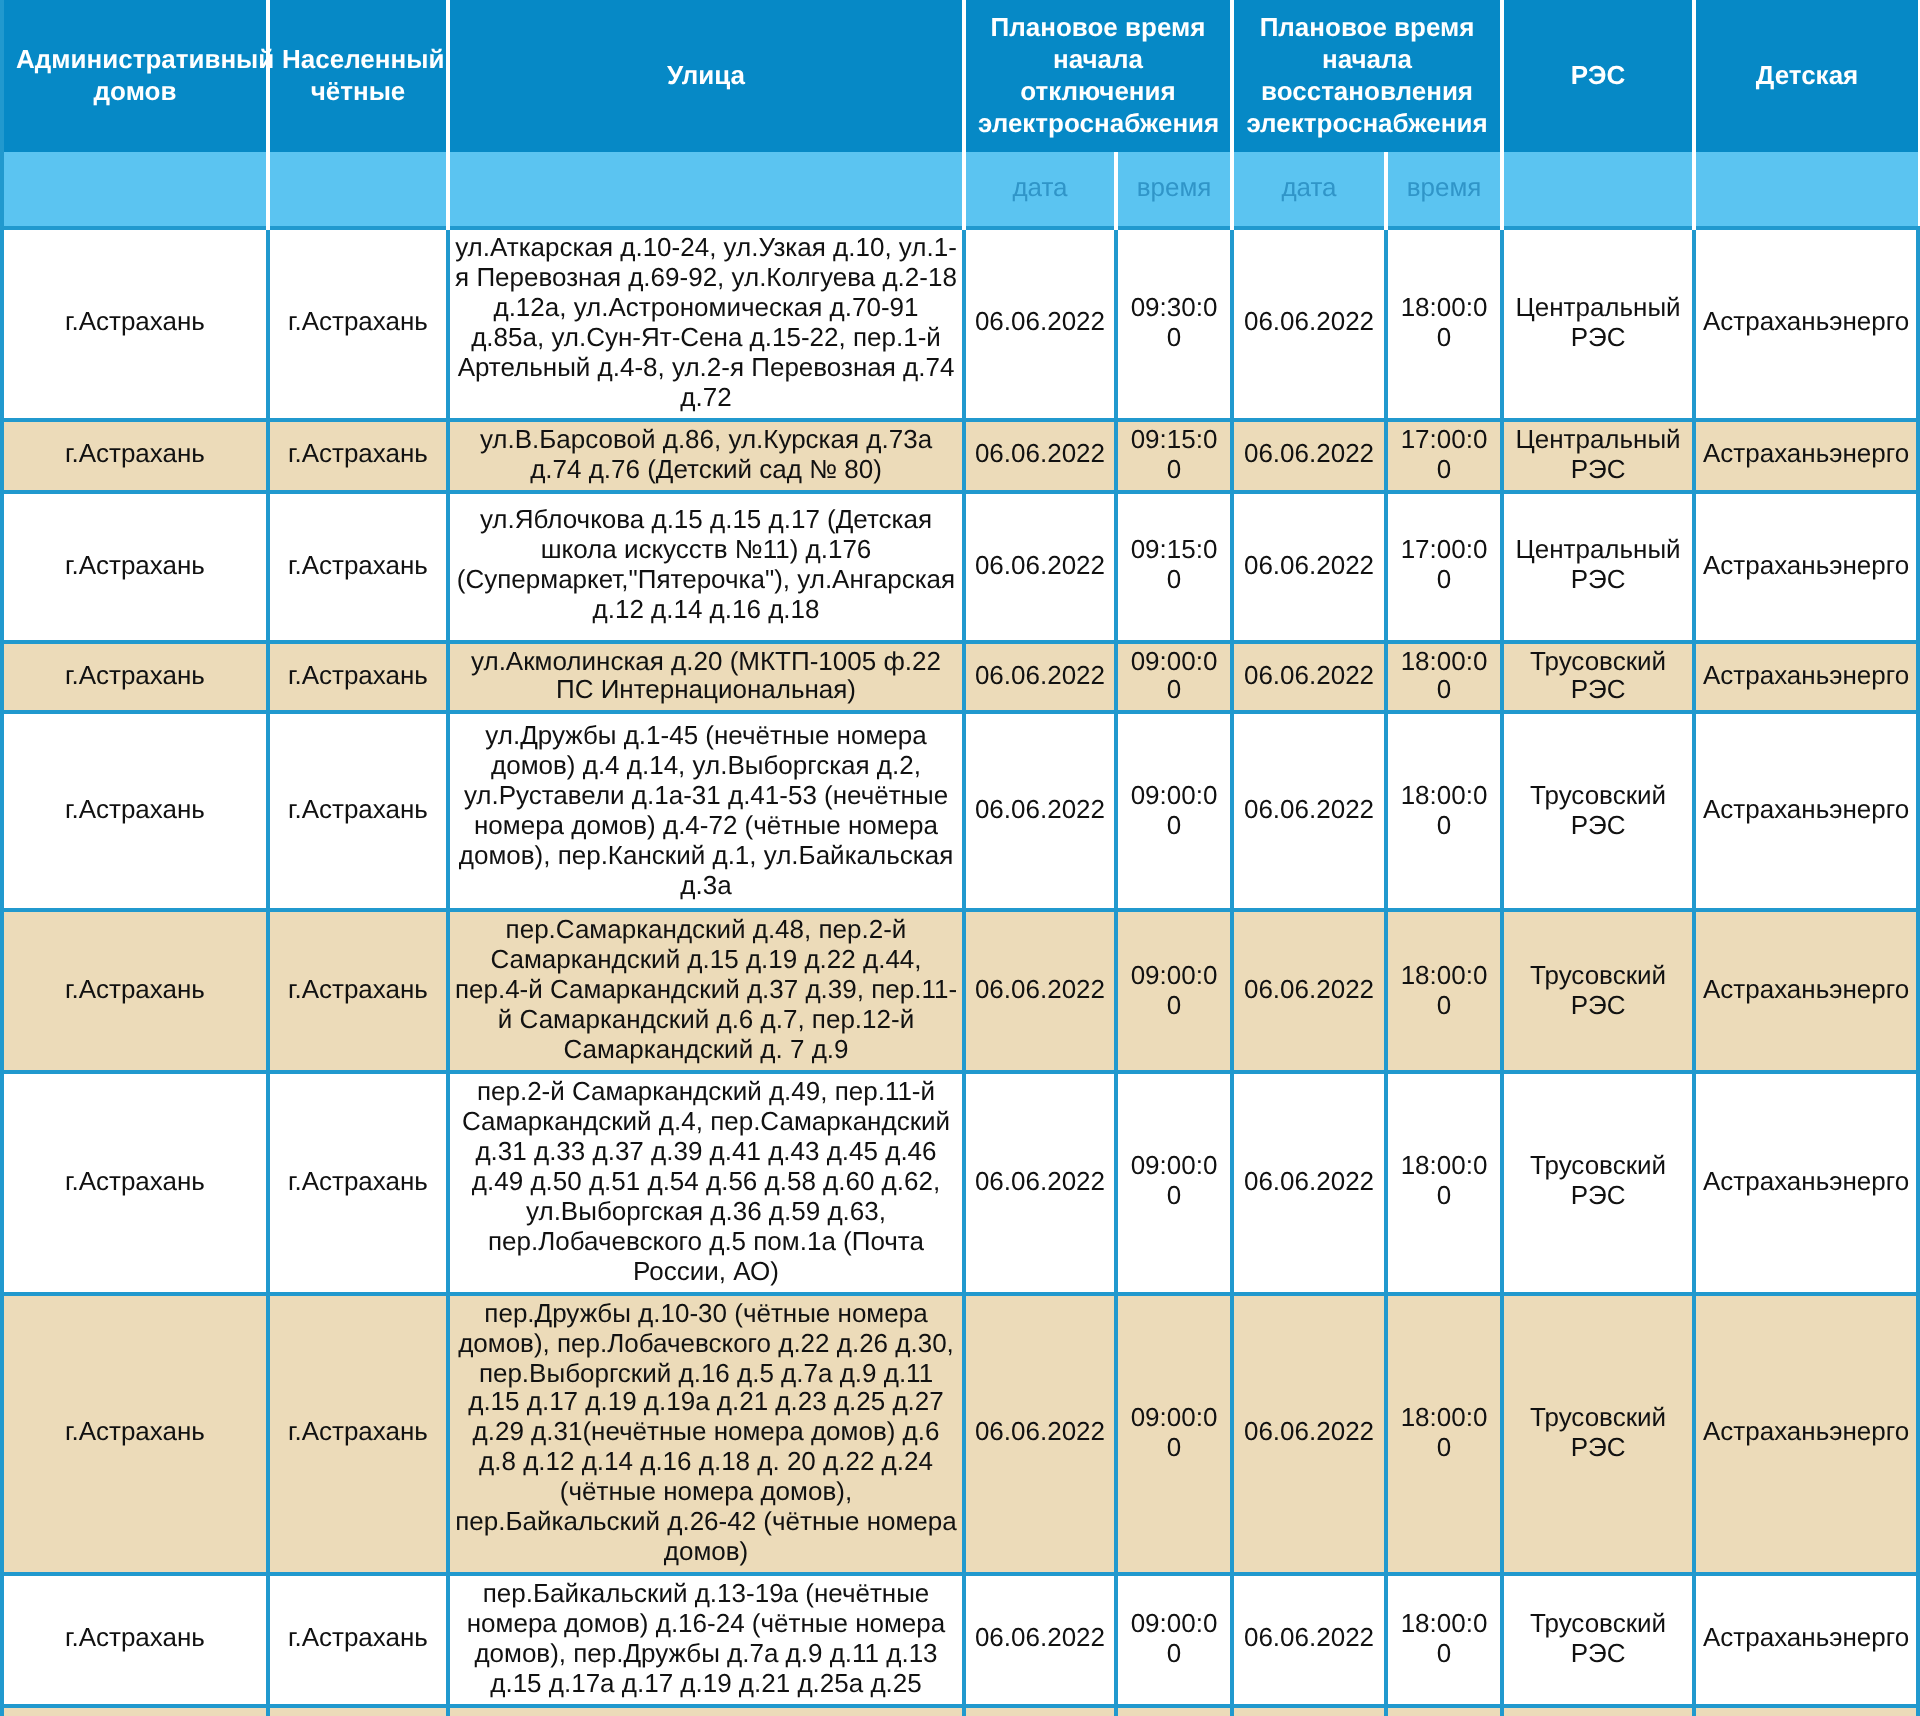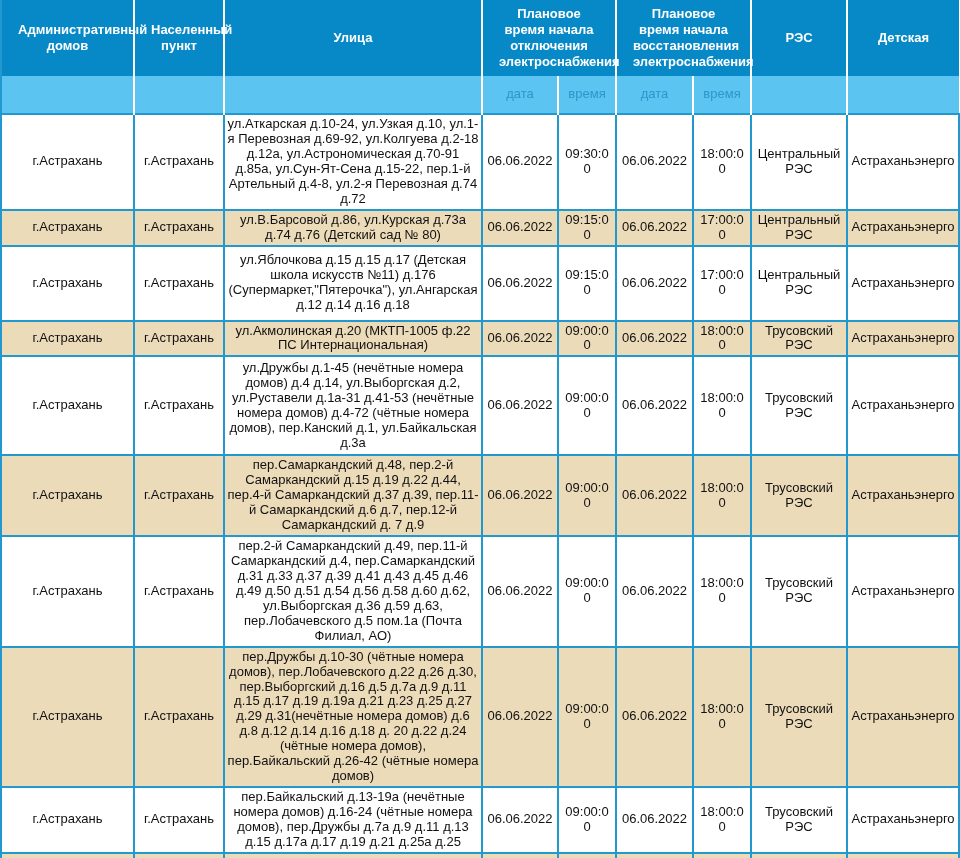--- a/index.html
+++ b/index.html
@@ -18,21 +18,21 @@
   }
   
   thead th {
     background: var(--header-bg, #0689C6);
     color: #ffffff;
     font-size: 13px;
     font-weight: bold;
     text-align: center;
     vertical-align: middle;
     line-height: 1.25;
-    padding: 2px 16px;
+    padding: 2px 6px;
     border-right: 2px solid #ffffff;
   }
   thead th:last-child { border-right: none; }
   thead tr.header-main { height: 76px; }
   thead tr.header-sub { height: 38px; margin-top: 44px; }
   thead tr.header-sub th {
     background: var(--subheader-bg, #5BC4F1);
     color: var(--subheader-text, #3095C8);
     font-weight: normal;
     font-size: 13px;
@@ -76,21 +76,21 @@
       <col style="width:76px">
       <col style="width:58px">
       <col style="width:77px">
       <col style="width:58px">
       <col style="width:96px">
       <col style="width:112px">
     </colgroup>
     <thead>
       <tr class="header-main">
         <th>Административный домов</th>
-        <th>Населенный пункт</th>
+        <th>Населенный чётные</th>
         <th>Улица</th>
         <th colspan="2">Плановое время начала отключения электроснабжения</th>
         <th colspan="2">Плановое время начала восстановления электроснабжения</th>
         <th>РЭС</th>
         <th>Детская</th>
       </tr>
       <tr class="header-sub">
         <th></th>
         <th></th>
         <th></th>
@@ -165,21 +165,21 @@
           <td>06.06.2022</td>
           <td>09:00:00</td>
           <td>06.06.2022</td>
           <td>18:00:00</td>
           <td>Трусовский РЭС</td>
           <td>Астраханьэнерго</td>
         </tr>
         <tr>
           <td>г.Астрахань</td>
           <td>г.Астрахань</td>
-          <td class="street">пер.2-й Самаркандский д.49, пер.11-й Самаркандский д.4, пер.Самаркандский д.31 д.33 д.37 д.39 д.41 д.43 д.45 д.46 д.49 д.50 д.51 д.54 д.56 д.58 д.60 д.62, ул.Выборгская д.36 д.59 д.63, пер.Лобачевского д.5 пом.1а (Почта Филиал, АО)</td>
+          <td class="street">пер.2-й Самаркандский д.49, пер.11-й Самаркандский д.4, пер.Самаркандский д.31 д.33 д.37 д.39 д.41 д.43 д.45 д.46 д.49 д.50 д.51 д.54 д.56 д.58 д.60 д.62, ул.Выборгская д.36 д.59 д.63, пер.Лобачевского д.5 пом.1а (Почта России, АО)</td>
           <td>06.06.2022</td>
           <td>09:00:00</td>
           <td>06.06.2022</td>
           <td>18:00:00</td>
           <td>Трусовский РЭС</td>
           <td>Астраханьэнерго</td>
         </tr>
         <tr>
           <td>г.Астрахань</td>
           <td>г.Астрахань</td>

